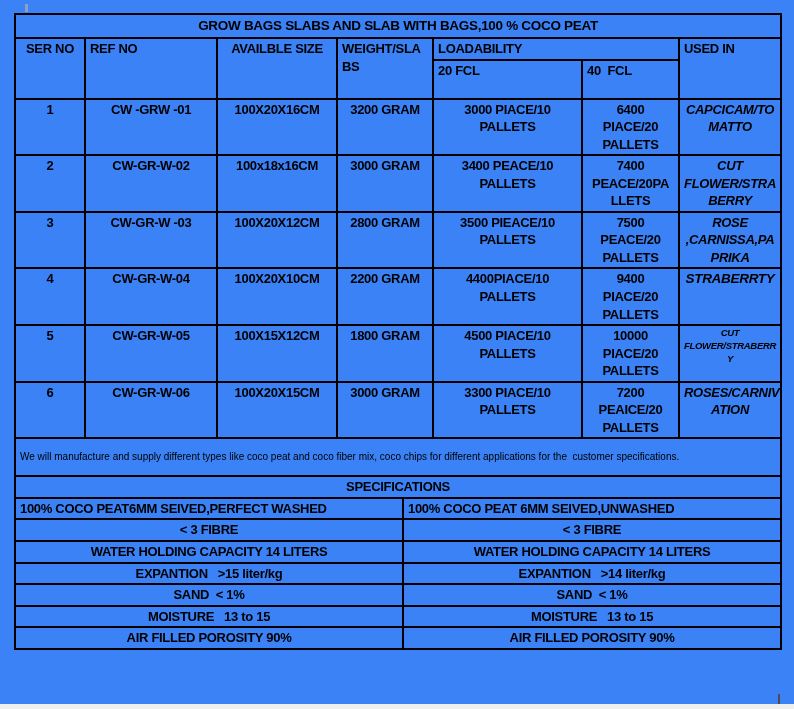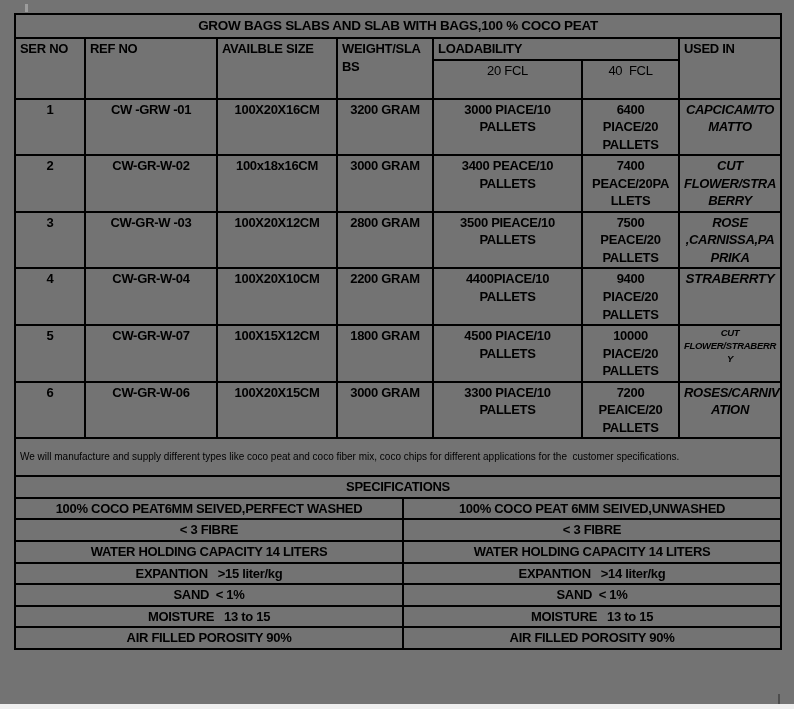--- a/index.html
+++ b/index.html
@@ -1,53 +1,53 @@
 <!DOCTYPE html>
 <html><head>
 <meta charset="utf-8">
 <style>
   html,body{margin:0;padding:0;}
   .page{
     position:relative;
     width:794px;height:709px;
-    background:#737373;
+    background:#3b82f6;
     overflow:hidden;
     font-family:"Liberation Sans", sans-serif;
     color:#000;
   }
   .tables{position:absolute;left:14px;top:13px;width:766px;}
   table{border-collapse:collapse;table-layout:fixed;width:766px;}
   td{
     border:2px solid #000;
     padding:1px 4px;
     white-space:pre-wrap;
     overflow:hidden;
     font-size:13px;
     font-weight:bold;
     letter-spacing:-0.3px;
     line-height:1.35;
   }
   
   .title-row td{height:20px;text-align:center;vertical-align:middle;font-size:13.5px;}
   
   .h{vertical-align:top;text-align:left;}
-  .h.center{text-align:left;}
-  .fclh{font-weight:normal;vertical-align:top;text-align:center;}
+  .h.center{text-align:center;}
+  .fclh{font-weight:bold;vertical-align:top;text-align:left;}
   
   .c{vertical-align:top;text-align:center;}
   .used{font-style:italic;}
   .used.big{font-size:13.5px;margin-left:40px;}
   .used.small{font-size:9.5px;}
   
   .note-row td{font-weight:normal;letter-spacing:0;font-size:10px;text-align:left;vertical-align:middle;line-height:1.45;}
   
   .spec{margin-top:-2px;}
   .spec-head td{text-align:center;vertical-align:middle;height:14px;}
   .sp{text-align:center;vertical-align:middle;font-size:13px;}
-  .sp-first td{text-align:center;}
+  .sp-first td{text-align:left;}
   
   .cursor-artifact{position:absolute;left:25px;top:4px;width:3px;height:8px;background:#aeaeae;opacity:.7;}
   .border-stub{position:absolute;left:778px;top:694px;width:2px;height:13px;background:#4d4d4d;}
   .bottom-edge{position:absolute;left:0;top:704px;width:794px;height:5px;background:#efefef;}
 </style>
 </head>
 <body>
 
 <div class="page">
   <div class="cursor-artifact"></div>
@@ -130,21 +130,21 @@
           <td class="c">2200 GRAM</td>
           <td class="c">4400PIACE/10
 PALLETS</td>
           <td class="c">9400
 PIACE/20
 PALLETS</td>
           <td class="c used big">STRABERRTY</td>
         </tr>
         <tr style="height:50px">
           <td class="c">5</td>
-          <td class="c">CW-GR-W-07</td>
+          <td class="c">CW-GR-W-05</td>
           <td class="c">100X15X12CM</td>
           <td class="c">1800 GRAM</td>
           <td class="c">4500 PIACE/10
 PALLETS</td>
           <td class="c">10000
 PIACE/20
 PALLETS</td>
           <td class="c used small">CUT
 FLOWER/STRABERR
 Y</td>

